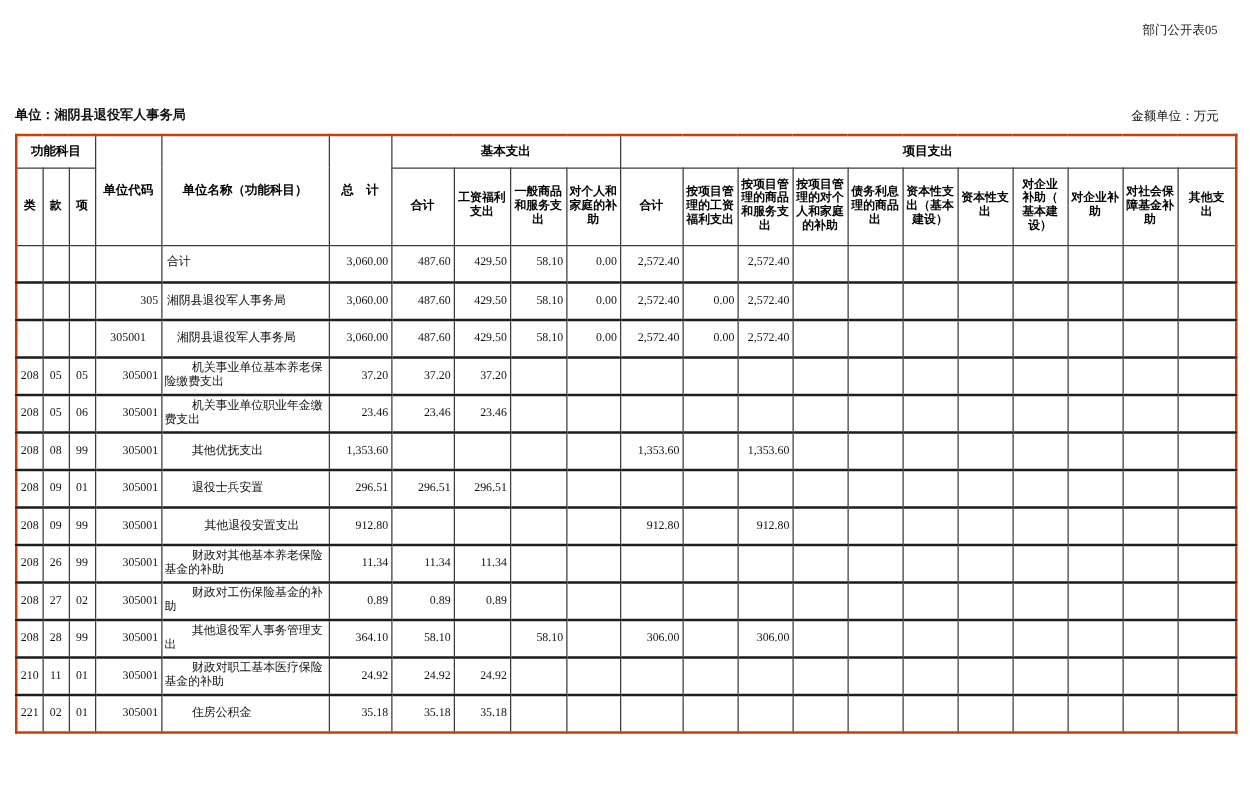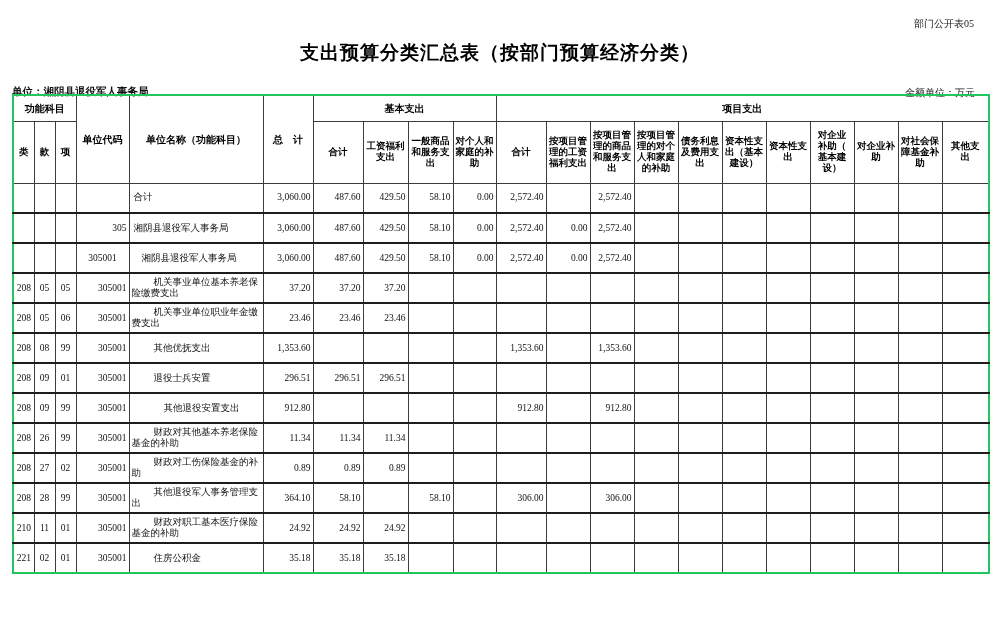--- a/index.html
+++ b/index.html
@@ -7,23 +7,23 @@
   body { font-family: "Liberation Serif", "DejaVu Serif", serif; color: #111; }
   .page { position: relative; width: 1000px; height: 516px; background: #fff; }
 
   .doc-code { position: absolute; top: 17px; right: 26px; font-size: 10px; color: #222; }
   .title { position: absolute; top: 40px; left: 0; width: 1000px; text-align: center;
            font-size: 19px; font-weight: bold; letter-spacing: 1px; color: #000; }
   .meta-row { position: absolute; top: 85px; left: 12px; right: 25px; width: 963px; }
   .meta-unit { position: absolute; left: 0; top: 0; font-size: 10.5px; font-weight: bold; }
   .meta-amount { position: absolute; right: 0; top: 1px; font-size: 10px; }
 
-  table.budget { position: absolute; left: 12px; top: 94px; width: 976px;
+  table.budget { position: absolute; left: 12px; top: 107px; width: 976px;
                  border-collapse: collapse; table-layout: fixed;
-                 border: 2px solid #22c55e; }
+                 border: 2px solid #c2410c; }
   .budget th, .budget td { border: 1px solid #3c3c3c; overflow: hidden; vertical-align: middle; }
   .budget tr { page-break-inside: avoid; }
   .budget thead th { font-weight: bold; text-align: center; font-size: 9.5px;
                      line-height: 11px; white-space: pre-line; padding: 1px; color: #000; }
   .budget thead tr.group-row th { height: 26px; font-size: 10px; }
   .budget thead tr.sub-row th { height: 62px; }
   .budget tbody td { height: 30px; font-size: 9.5px; line-height: 11px; padding: 0 2px;
                      border-top-width: 2px; border-top-color: #1d1d1d; }
   .budget tbody tr:first-child td { border-top-width: 1px; }
   .c-code { text-align: center; }
@@ -31,21 +31,20 @@
   .c-name { text-align: left; }
   .c-num { text-align: right; padding-right: 3px; white-space: nowrap; }
 </style>
 </head>
 <body>
 
 <div class="page">
 
   <div class="doc-code">部门公开表05</div>
 
-  <div class="title">支出预算分类汇总表（按部门预算经济分类）</div>
 
   <div class="meta-row">
     <span class="meta-unit">单位：湘阴县退役军人事务局</span>
     <span class="meta-amount">金额单位：万元</span>
   </div>
 
   <table class="budget">
     <colgroup>
       <col style="width:21px">
         <col style="width:21px">
@@ -97,21 +96,21 @@
 福利支出</th>
         <th>按项目管
 理的商品
 和服务支
 出</th>
         <th>按项目管
 理的对个
 人和家庭
 的补助</th>
         <th>债务利息
-及费用支
+理的商品
 出</th>
         <th>资本性支
 出（基本
 建设）</th>
         <th>资本性支
 出</th>
         <th>对企业
 补助（
 基本建
 设）</th>

